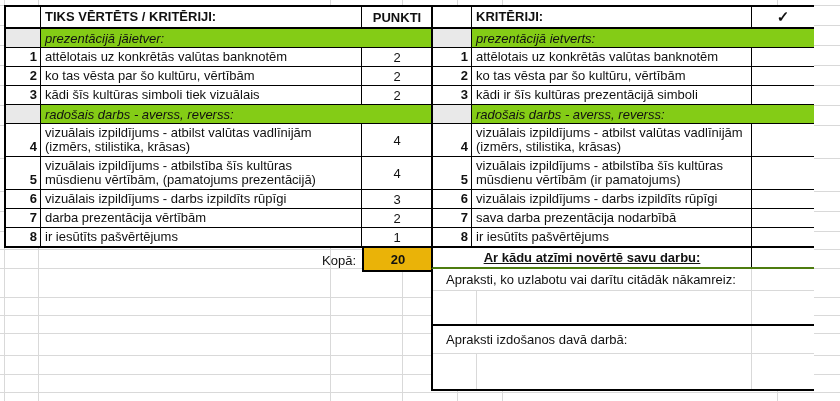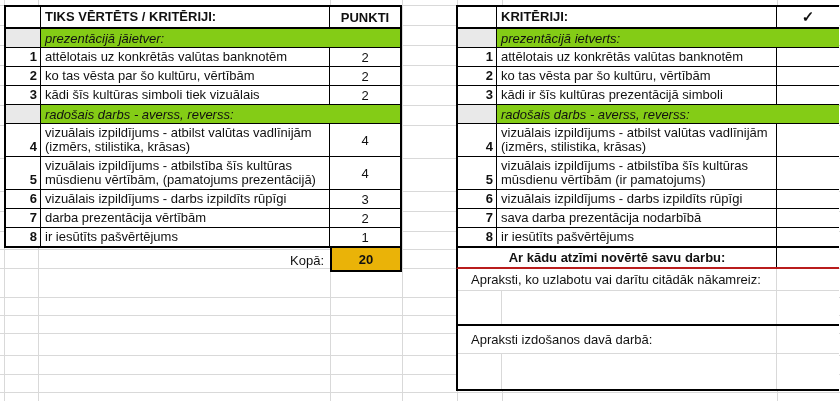--- a/index.html
+++ b/index.html
@@ -22,36 +22,36 @@
         padding:0 3px 2px 0; font-weight:bold; border-right:1px solid #000; box-sizing:border-box;}
   .tcol{flex:1; display:flex; align-items:center; padding:0 2px 0 4px;
         border-right:1px solid #000; box-sizing:border-box; white-space:pre-line; line-height:14px;}
   .pcol{display:flex; align-items:center; justify-content:center; box-sizing:border-box;}
   .bold{font-weight:bold;}
   .section{background:#e9e9e9; font-style:italic;}
   .section .ncol{font-weight:normal;}
   .merged{flex:1; display:flex; align-items:center; padding-left:4px; background:#84cc16;}
 
   
-  .left-tbl{left:4px; width:398px;}
+  .left-tbl{left:4px; width:430px;}
   .left-tbl .ncol{width:35px;}
   .left-tbl .pcol{width:70px;}
   .total-row{display:flex; height:24px;}
   .total-label{flex:1; display:flex; align-items:center; justify-content:flex-end;
                padding-right:6px; font-weight:normal;}
   .total-value{width:72px; box-sizing:border-box; border:2px solid #000; border-top:none;
                display:flex; align-items:center; justify-content:center; font-weight:bold; background:#eab308;text-align:center;}
 
   
-  .right-tbl{left:456px; width:383px;}
+  .right-tbl{left:431px; width:383px;}
   .right-tbl .box{border-right:none;}
   .right-tbl .ncol{width:39px;}
   .right-tbl .ccol{width:62px; box-sizing:border-box; background:#fff;}
-  .grade-row{display:flex; height:19px; border-left:2px solid #000; border-bottom:2px solid #b91c1c;
-             box-sizing:content-box; background:#fff;}
+  .grade-row{display:flex; height:19px; border-left:2px solid #000; border-bottom:2px solid #4d7c0f;
+             box-sizing:content-box; background:#fff;text-decoration:underline;}
   .grade-label{width:319px; border-right:1px solid #000; display:flex; align-items:center;
                justify-content:center; font-weight:bold; box-sizing:border-box;}
   .grade-check{flex:1;}
   .answer-section{position:relative; border-left:2px solid #000; background:#fff; box-sizing:border-box;}
   .answer-section.s1{height:65px; border-bottom:2px solid #000;}
   .answer-section.s2{height:57px; border-bottom:2px solid #000;}
   .prompt-row{display:flex; align-items:center; padding-left:13px; border-bottom:1px solid #d9d9d9;}
   .s1 .prompt-row{height:27px;}
   .s2 .prompt-row{height:21px;}
   .answer-space{width:100%;}

